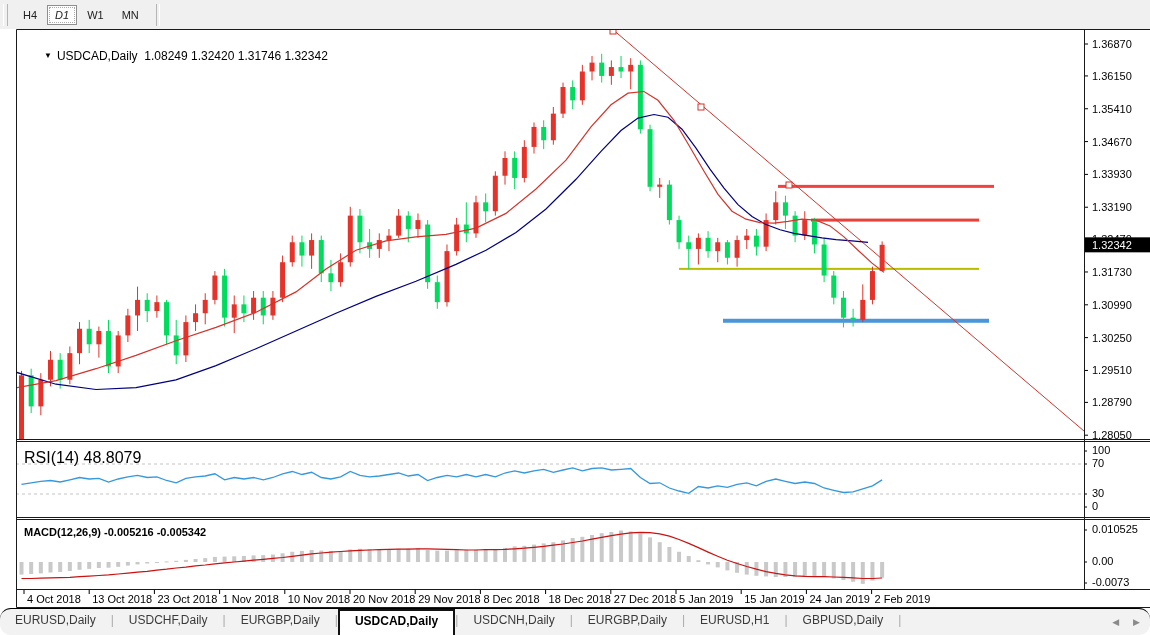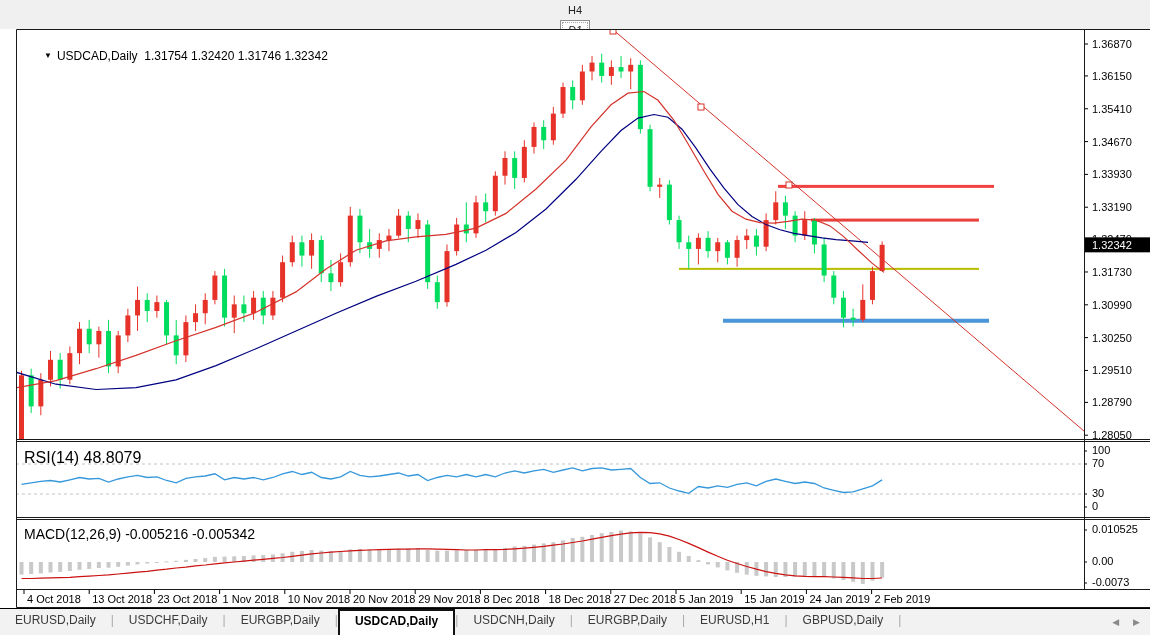--- a/index.html
+++ b/index.html
@@ -1,32 +1,32 @@
 <!DOCTYPE html>
 <html><head>
 <meta charset="utf-8">
 <style>
   html,body{margin:0;padding:0;background:#fff;}
   #app{position:relative;width:1150px;height:635px;font-family:"Liberation Sans","DejaVu Sans",sans-serif;overflow:hidden;background:#fff;}
   
-  #toolbar{position:absolute;left:0;top:0;width:1150px;height:29px;background:#f0f0f0;display:flex;align-items:center;box-sizing:border-box;flex-direction:column;}
+  #toolbar{position:absolute;left:0;top:0;width:1150px;height:29px;background:#f0f0f0;display:flex;align-items:center;box-sizing:border-box;}
   .tb-grip{width:3px;height:22px;border-left:1px solid #fff;border-right:1px solid #b5b5b5;margin:0 6px 0 3px;}
   .tf-btn{font-size:11px;color:#222;padding:3px 7px;margin:0 1px;border:1px solid transparent;background:transparent;cursor:default;font-family:inherit;}
   .tf-btn.active{background:#fdfdfd;border:1px solid #8f8f8f;outline:1px dotted #aaa;outline-offset:-3px;font-style:italic;}
   .tb-sep{width:2px;height:22px;border-left:1px solid #b5b5b5;border-right:1px solid #fff;margin:0 8px;}
   
   #chartwin{position:absolute;left:16px;top:29px;width:1150px;height:579px;background:#fff;}
   #chart-svg{position:absolute;left:0;top:0;}
   .ovl{position:absolute;font-size:12px;color:#000;white-space:pre;}
   #title-ovl{left:8px;top:6px;}
   #title-ovl .arr{font-size:8px;vertical-align:2px;margin-right:5px;}
   #rsi-ovl{left:8px;top:420px;font-size:16px;}
-  #macd-ovl{left:8px;top:497px;font-size:14px;}
+  #macd-ovl{left:8px;top:497px;font-size:11px;font-weight:bold;}
   
-  #tabbar{position:absolute;left:0;top:608px;width:1150px;height:27px;background:#f2f2f2;border-top:1px solid #000;display:flex;align-items:stretch;box-sizing:border-box;}
+  #tabbar{position:absolute;left:0;top:608px;width:1150px;height:27px;background:#f2f2f2;border-top:1px solid #000;display:flex;align-items:stretch;box-sizing:border-box;border-radius:11px;}
   .tab{font-size:12px;color:#3a3a3a;padding:4px 15px 0 15px;cursor:default;}
   .tab.active{background:#fff;border:2px solid #111;border-bottom:none;font-weight:bold;color:#000;padding-top:3px;}
   .tab-sep{color:#aaa;padding-top:4px;font-size:12px;}
   #tab-scroll{margin-left:auto;display:flex;align-items:center;gap:14px;padding-right:10px;color:#8a8a8a;font-size:9px;}
   #tab-scroll span{cursor:default;}
 </style>
 </head>
 <body>
 
 <div id="app">
@@ -425,21 +425,21 @@
           <path d="M0.5 439.5 H1149.5" stroke="#1a1a1a" stroke-width="1" fill="none"></path>
           <path d="M0.5 441.5 H1149.5" stroke="#1a1a1a" stroke-width="1" fill="none"></path>
           <path d="M0.5 517.5 H1149.5" stroke="#1a1a1a" stroke-width="1" fill="none"></path>
           <path d="M0.5 519.5 H1149.5" stroke="#1a1a1a" stroke-width="1" fill="none"></path>
           <path d="M0.5 589.5 H1149.5" stroke="#1a1a1a" stroke-width="1" fill="none"></path>
           <path d="M0.5 607.5 H1149.5" stroke="#1a1a1a" stroke-width="1" fill="none"></path>
           <path d="M1068.5 29.5 V589.5" stroke="#1a1a1a" stroke-width="1" fill="none"></path>
         </g>
       </svg>
     <div class="ovl" id="title-ovl">
-      <span class="arr">▼</span><span>USDCAD,Daily</span><span>&nbsp;&nbsp;</span><span>1.31754 1.32420 1.31746 1.32342</span>
+      <span class="arr">▼</span><span>USDCAD,Daily</span><span>&nbsp;&nbsp;</span><span>1.08249 1.32420 1.31746 1.32342</span>
     </div>
     <div class="ovl" id="rsi-ovl">RSI(14) 48.8079</div>
     <div class="ovl" id="macd-ovl">MACD(12,26,9) -0.005216 -0.005342</div>
   </div>
 
   <div id="tabbar">
 
     <div class="tab">EURUSD,Daily</div>
       <div class="tab-sep">|</div>
       <div class="tab">USDCHF,Daily</div>

